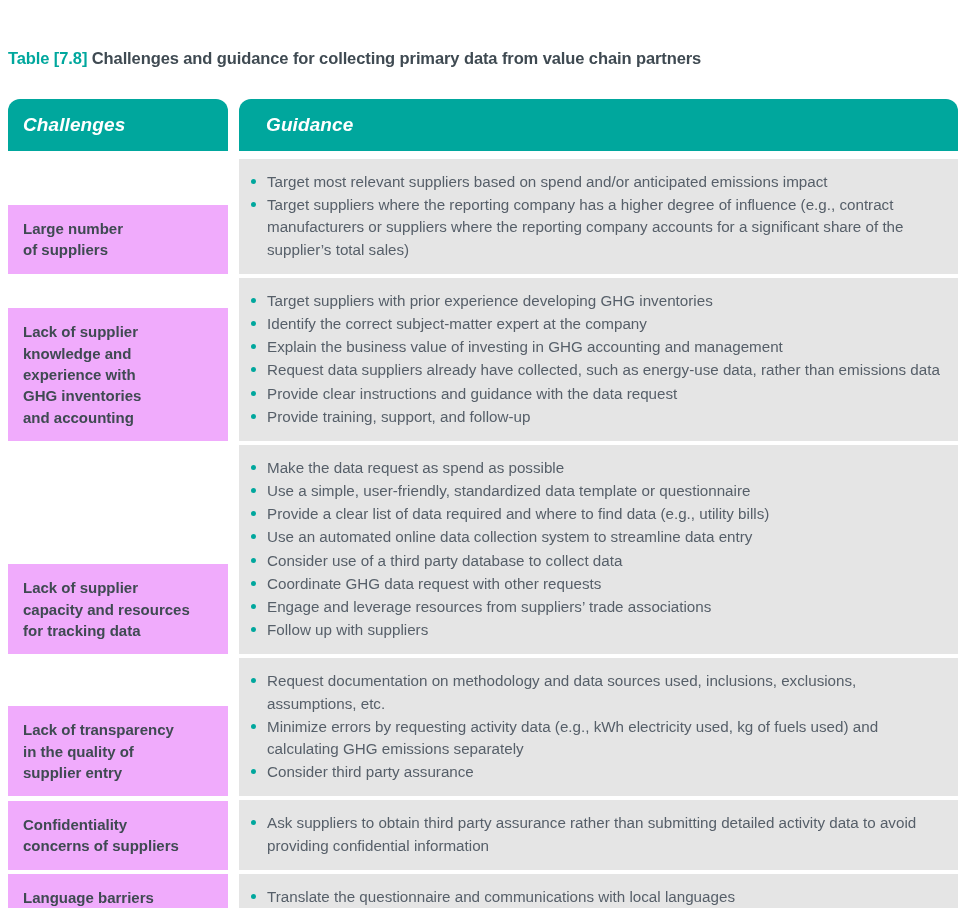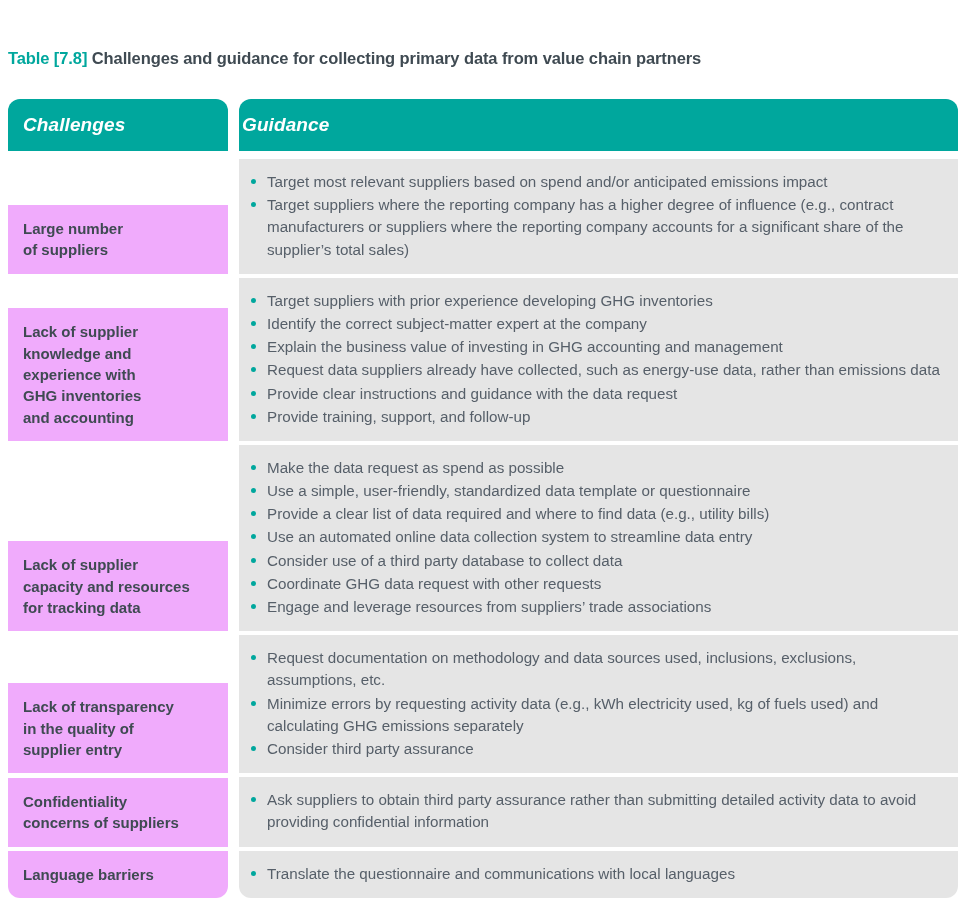--- a/index.html
+++ b/index.html
@@ -72,21 +72,21 @@
   
   .trow-header .cell-challenge,
   .trow-header .cell-guidance {
     background: #00a79d;
     border-radius: 12px 12px 0 0;
     padding-top: 15px;
     padding-bottom: 15px;
     min-height: 21px;
   }
   .trow-header .cell-guidance {
-    padding-left: 3px;
+    padding-left: 27px;
   }
   .header-text {
     color: #ffffff;
     font-size: 19px;
     font-weight: bold;
     font-style: italic;
     letter-spacing: 0.1px;
   }
 
   
@@ -188,20 +188,21 @@
           </div>
           <div class="cell-guidance">
             <ul class="bullets">
               <li>Make the data request as spend as possible</li>
               <li>Use a simple, user-friendly, standardized data template or questionnaire</li>
               <li>Provide a clear list of data required and where to find data (e.g., utility bills)</li>
               <li>Use an automated online data collection system to streamline data entry</li>
               <li>Consider use of a third party database to collect data</li>
               <li>Coordinate GHG data request with other requests</li>
               <li>Engage and leverage resources from suppliers’ trade associations</li>
+              <li>Follow up with suppliers</li>
             </ul>
           </div>
         </div>
         <div class="trow">
           <div class="cell-challenge">
             <div class="challenge-text">Lack of transparency
 in the quality of
 supplier entry</div>
           </div>
           <div class="cell-guidance">

